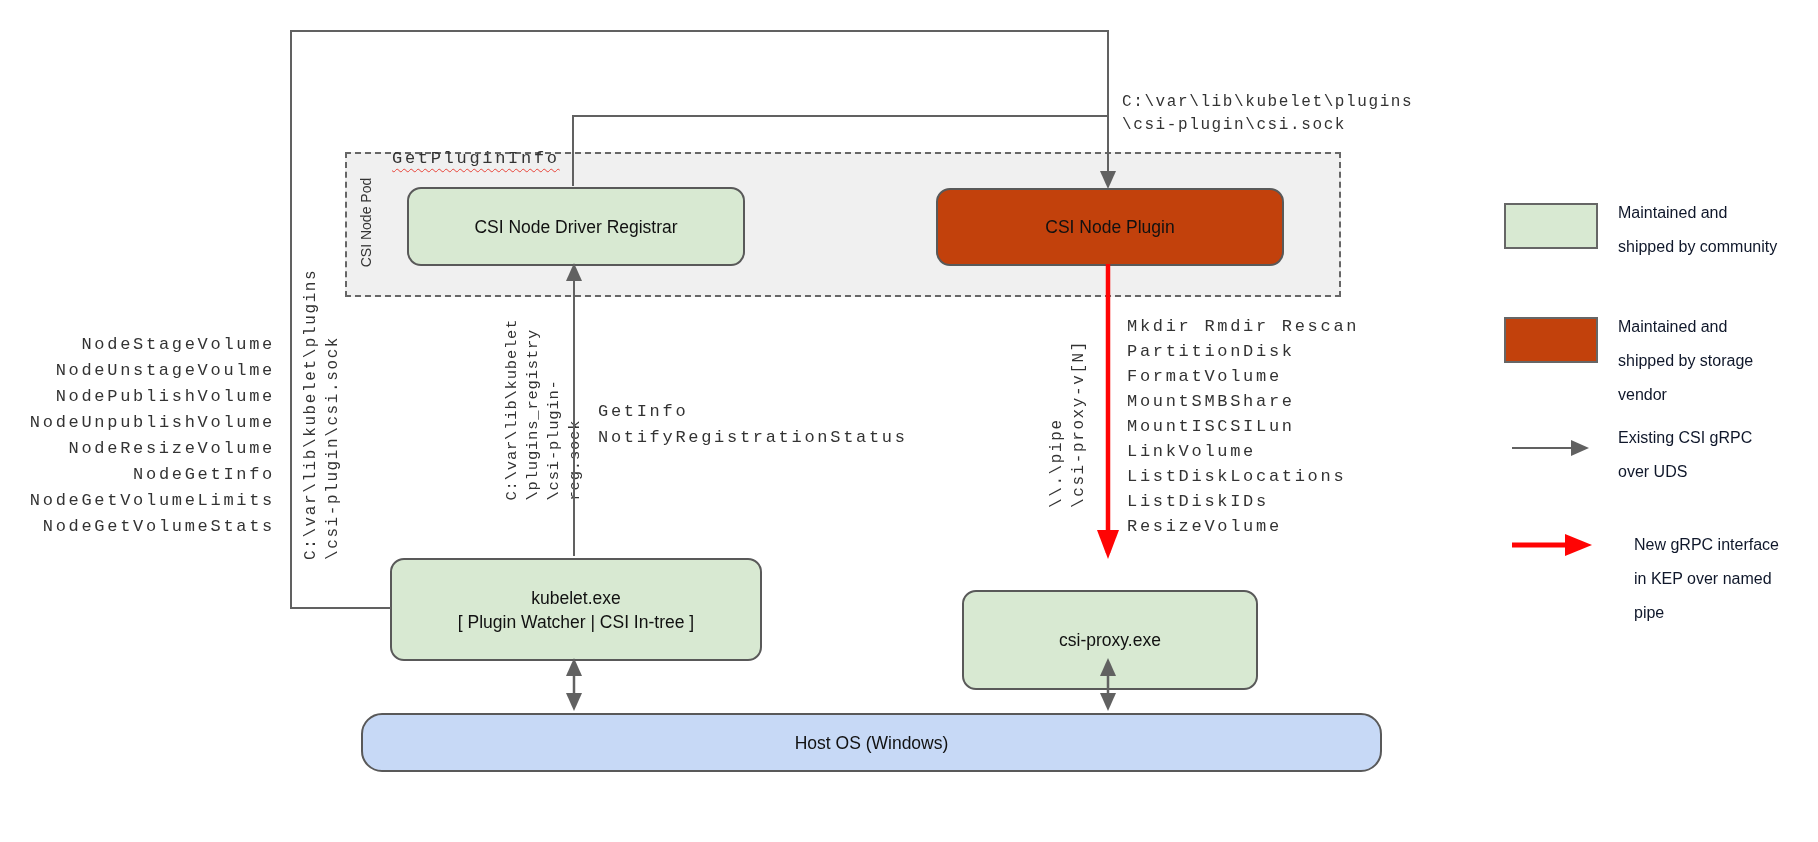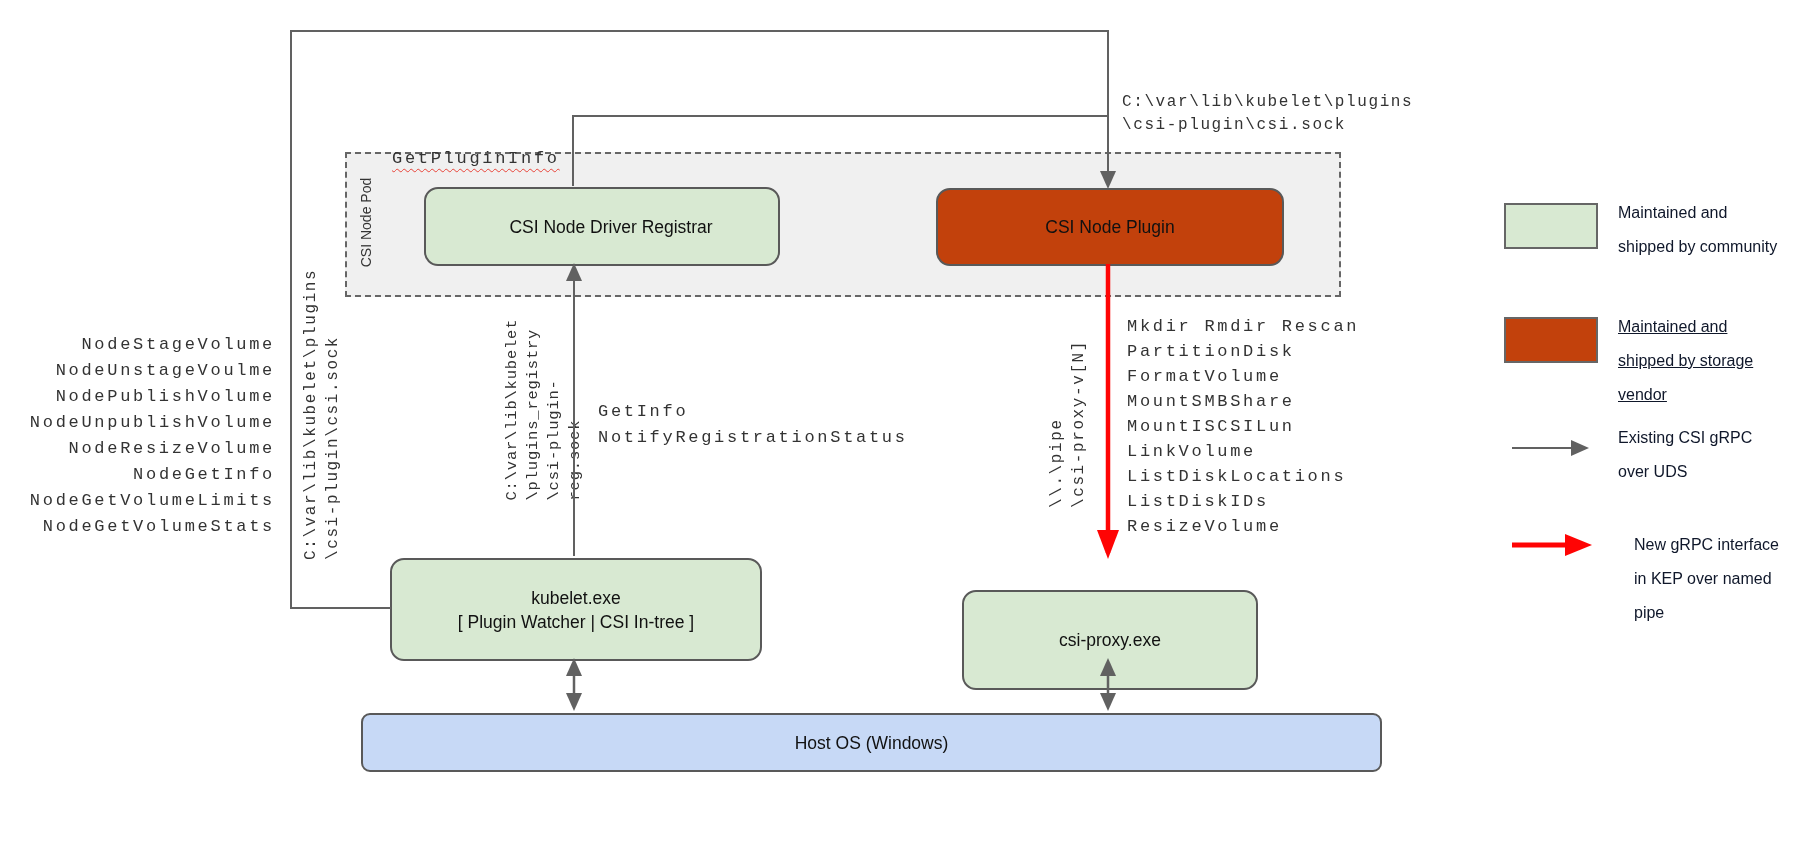--- a/index.html
+++ b/index.html
@@ -10,25 +10,25 @@
   
   .pod{left:345px;top:152px;width:992px;height:141px;background:#f0f0f0;
        border:2px dashed #666;z-index:1;}
   
   .nodebox{z-index:2;border:2px solid #595959;border-radius:14px;display:flex;
            flex-direction:column;align-items:center;justify-content:center;
            font-size:17.5px;color:#111;text-align:center;line-height:24px;}
   .green{background:#d8e9d2;}
   .yellow{background:#c2410c;}
   .blue{background:#c7d9f6;}
-  .box-registrar{left:424px;top:187px;width:334px;height:75px;padding-left:18px;}
+  .box-registrar{left:407px;top:187px;width:334px;height:75px;}
   .box-plugin{left:936px;top:188px;width:344px;height:74px;}
   .box-kubelet{left:390px;top:558px;width:368px;height:99px;text-align:center;}
   .box-proxy{left:962px;top:558px;width:292px;height:96px;margin-top:32px;}
-  .box-host{left:361px;top:713px;width:1017px;height:55px;border-radius:9px;text-align:center;}
+  .box-host{left:361px;top:713px;width:1017px;height:55px;border-radius:21px;text-align:center;}
   
   svg.wires{position:absolute;left:0;top:0;z-index:3;pointer-events:none;}
   
   .vlabel{position:absolute;transform:rotate(-90deg);transform-origin:center;z-index:2;}
   .pod-label{left:301px;top:214px;width:130px;height:17px;line-height:17px;
              font-size:14px;color:#333;text-align:center;}
   .sock-left{left:176px;top:392px;width:292px;height:44px;line-height:22px;
              font-size:16px;letter-spacing:1.6px;}
   .sock-mid{left:433px;top:369px;width:200px;height:63px;line-height:21px;
             font-size:15.5px;letter-spacing:0.8px;}
@@ -43,21 +43,21 @@
   .node-list{left:20px;top:332px;width:255px;text-align:right;font-size:17px;
              letter-spacing:2.7px;line-height:26px;z-index:2;}
   .proxy-list{left:1127px;top:314px;font-size:17px;letter-spacing:2.7px;line-height:25px;z-index:2;}
   .reg-calls{left:598px;top:399px;font-size:17px;letter-spacing:2.7px;line-height:26px;z-index:2;}
   
   .swatch{width:90px;height:42px;border:2.5px solid #666;z-index:2;}
   .sw1{left:1504px;top:203px;}
   .sw2{left:1504px;top:317px;}
   .legend-text{left:1618px;width:160px;font-size:16px;line-height:34px;color:#0f172a;z-index:2;}
   .lt1{top:196px;}
-  .lt2{top:310px;text-decoration:underline;}
+  .lt2{top:310px;}
   .lt3{top:421px;}
   .lt4{top:528px;margin-left:16px;}
 </style>
 </head>
 <body>
 
 <div class="canvas">
 
   <div class="abs pod"></div>
   <div class="vlabel mono pod-label" style="font-family:'Liberation Sans','DejaVu Sans',sans-serif;">CSI Node Pod</div>

